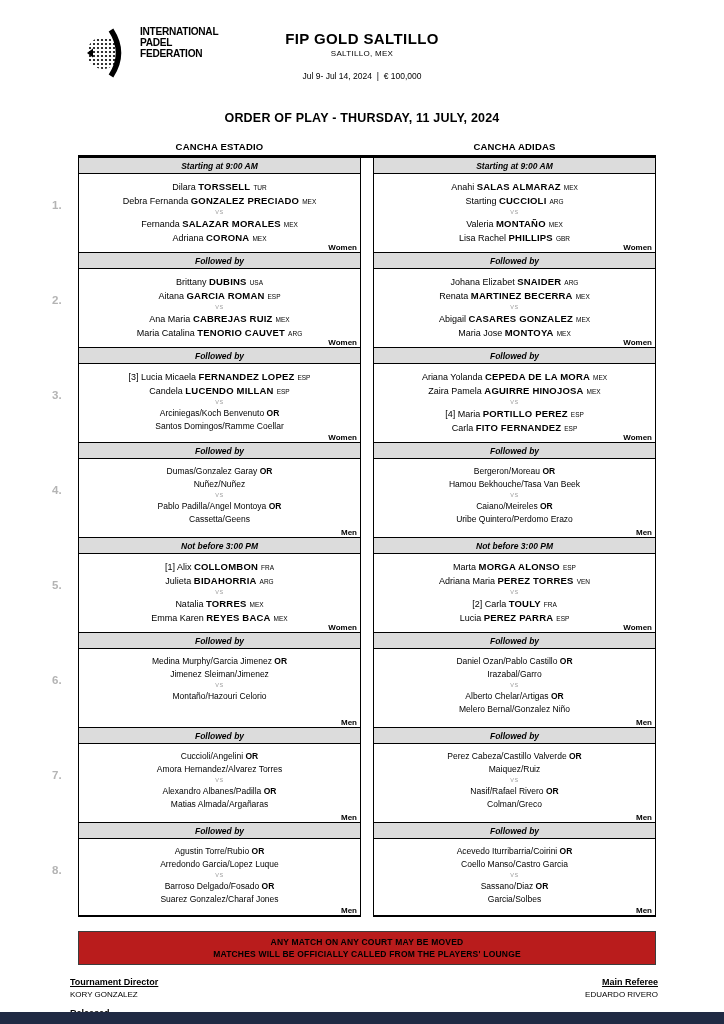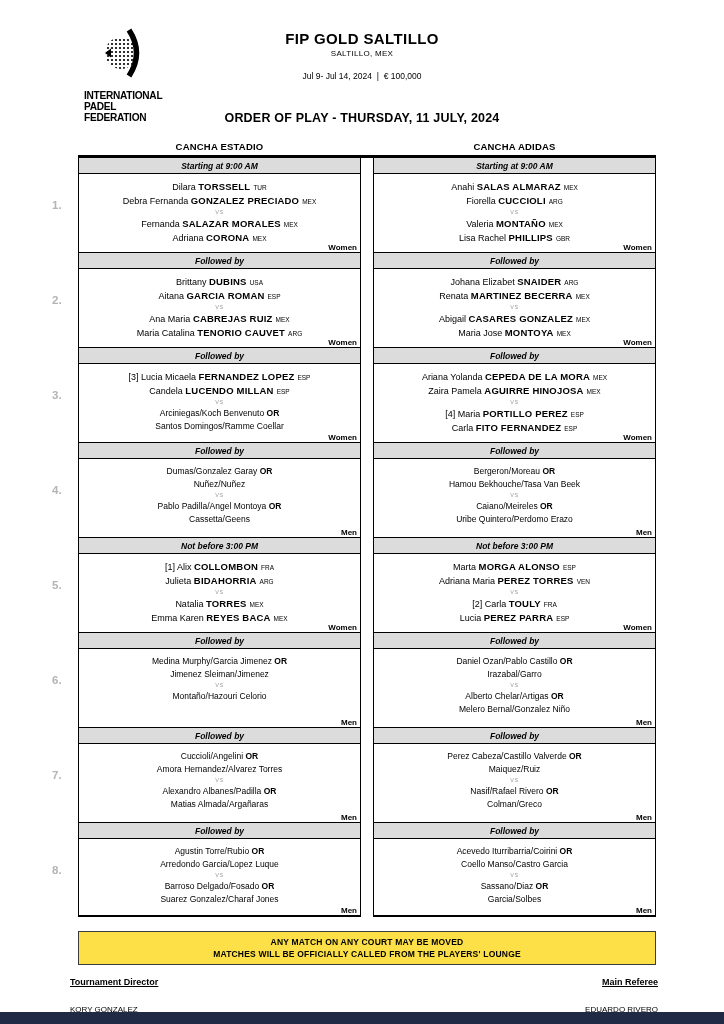--- a/index.html
+++ b/index.html
@@ -1,20 +1,20 @@
 <!DOCTYPE html>
 <html><head>
 <meta charset="utf-8">
 <style>
   html,body{margin:0;padding:0;background:#ffffff;}
   body{width:724px;height:1024px;font-family:"Liberation Sans",sans-serif;color:#000;position:relative;overflow:hidden;}
   .page{position:relative;width:724px;height:1024px;background:#fff;}
 
   
-  .logo{position:absolute;left:84px;top:26px;display:flex;align-items:center;gap:6px;flex-direction:column;}
+  .logo{position:absolute;left:84px;top:26px;display:flex;gap:6px;}
   .logo-text{font-weight:bold;font-size:11px;line-height:11px;letter-spacing:-0.3px;transform:scaleX(.92);transform-origin:left;}
   .event{text-align:center;padding-top:30px;}
   .event-title{font-size:15px;font-weight:bold;letter-spacing:.4px;}
   .event-loc{font-size:8px;margin-top:2px;letter-spacing:.3px;}
   .event-dates{font-size:8.5px;margin-top:13px;}
   .order-title{text-align:center;font-weight:bold;font-size:12.5px;margin-top:30px;letter-spacing:.2px;}
 
   
   .sched-wrap{position:relative;margin-left:78px;width:578px;}
   .court-headers{display:flex;gap:12px;margin-top:16px;}
@@ -29,25 +29,25 @@
   .match-block:last-of-type .cell{border-bottom:2.5px solid #000;}
   .player-line{font-size:9px;line-height:13px;white-space:nowrap;}
   .player-line.plain{font-size:8.5px;}
   .player-line .name{font-weight:bold;font-size:9.5px;letter-spacing:.2px;}
   .player-line .cc{font-size:6.5px;margin-left:3px;}
   .player-line .or{font-weight:bold;}
   .vs-label{font-size:5.5px;color:#9a9a9a;line-height:9px;letter-spacing:.5px;}
   .gender{position:absolute;right:3px;bottom:0;font-weight:bold;font-size:8px;}
 
   
-  .notice{margin:14px 0 0 78px;width:578px;box-sizing:border-box;border:1px solid #3c3c3c;background:#fde047;text-align:center;font-weight:bold;font-size:8.5px;padding:4px 0;}
+  .notice{margin:14px 0 0 78px;width:578px;box-sizing:border-box;border:1px solid #3c3c3c;background:#b91c1c;text-align:center;font-weight:bold;font-size:8.5px;padding:4px 0;}
   .notice div{line-height:12px;letter-spacing:.2px;}
   .footer{position:relative;margin:12px 66px 0 70px;}
   .f-label{font-weight:bold;font-size:9px;text-decoration:underline;}
-  .f-value{font-size:8px;margin-top:18px;}
+  .f-value{font-size:8px;margin-top:3px;}
   .f-right{position:absolute;right:0;top:0;text-align:right;}
   .released{margin-top:9px;}
   .bottom-bar{position:absolute;left:0;bottom:0;width:724px;height:12px;background:#202a44;}
 </style>
 </head>
 <body>
 
 <div class="page">
 
   <div class="logo">
@@ -100,21 +100,21 @@
               <div class="vs-label">VS</div>
               <div class="player-line"><span class="pre">Fernanda </span><span class="name">SALAZAR MORALES</span><span class="cc">MEX</span></div>
               <div class="player-line"><span class="pre">Adriana </span><span class="name">CORONA</span><span class="cc">MEX</span></div>
               <div class="gender">Women</div>
             </div>
           </div>
           <div class="col">
             <div class="band">Starting at 9:00 AM</div>
             <div class="cell">
               <div class="player-line"><span class="pre">Anahi </span><span class="name">SALAS ALMARAZ</span><span class="cc">MEX</span></div>
-              <div class="player-line"><span class="pre">Fiorella </span><span class="name">CUCCIOLI</span><span class="cc">ARG</span></div>
+              <div class="player-line"><span class="pre">Starting </span><span class="name">CUCCIOLI</span><span class="cc">ARG</span></div>
               <div class="vs-label">VS</div>
               <div class="player-line"><span class="pre">Valeria </span><span class="name">MONTAÑO</span><span class="cc">MEX</span></div>
               <div class="player-line"><span class="pre">Lisa Rachel </span><span class="name">PHILLIPS</span><span class="cc">GBR</span></div>
               <div class="gender">Women</div>
             </div>
           </div>
         </div>
         <div class="match-block">
           <div class="match-number">2.</div>
           <div class="col">

